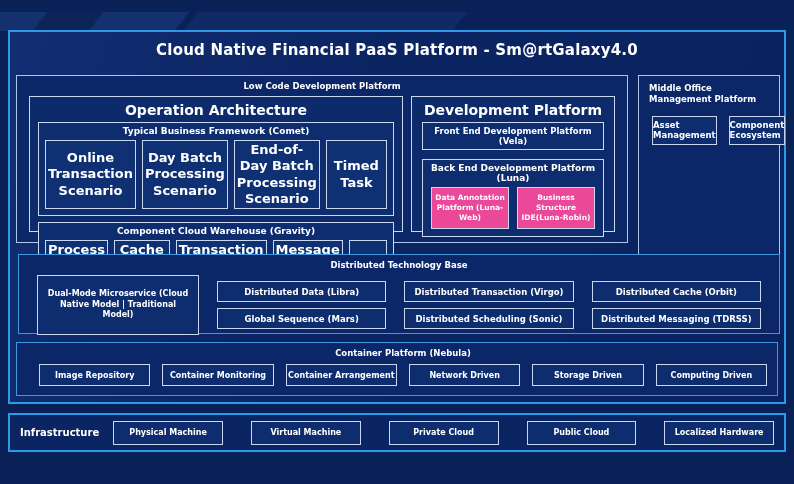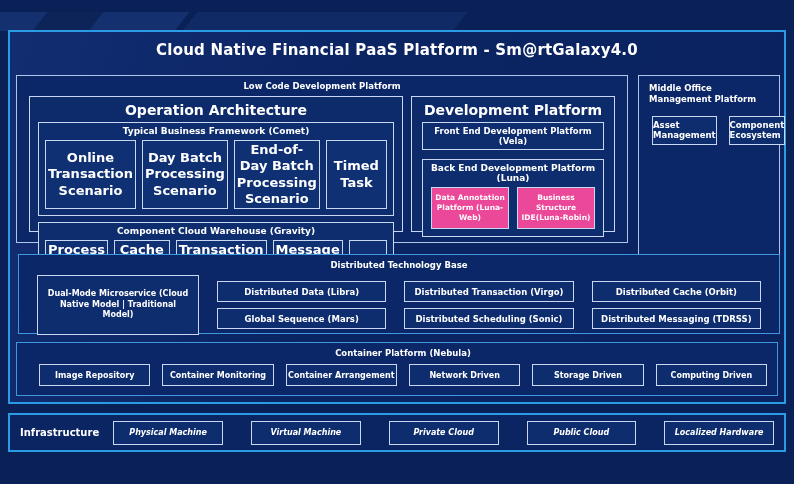--- a/index.html
+++ b/index.html
@@ -77,21 +77,21 @@
     display:flex; align-items:center; justify-content:center; font-size:8.5px; }
 
   .cp-items{ display:flex; gap:12px; margin:6px 10px 0; }
   .cp-cell{ flex:1; height:22px; border:1px solid #c9d8f0; background:#0e2d6f;
     display:flex; align-items:center; justify-content:center; font-size:8px; }
 
   .infra{ position:absolute; left:8px; top:413px; width:778px; height:39px;
     border:2px solid #2b9be6; background:#0b2462;
     display:flex; align-items:center; padding:0 10px; }
   .infra-label{ font-size:10px; margin-right:14px; white-space:nowrap; }
-  .infra-items{ display:flex; gap:28px; flex:1;font-style:italic; }
+  .infra-items{ display:flex; gap:28px; flex:1; }
   .infra-cell{ flex:1; height:24px; border:1px solid #c9d8f0; background:#0e2d6f;
     display:flex; align-items:center; justify-content:center; font-size:8px; }
 </style>
 </head>
 <body>
 
 <div class="canvas">
   <div class="stripe-a"></div>
   <div class="stripe-b"></div>
   <div class="stripe-c"></div>

